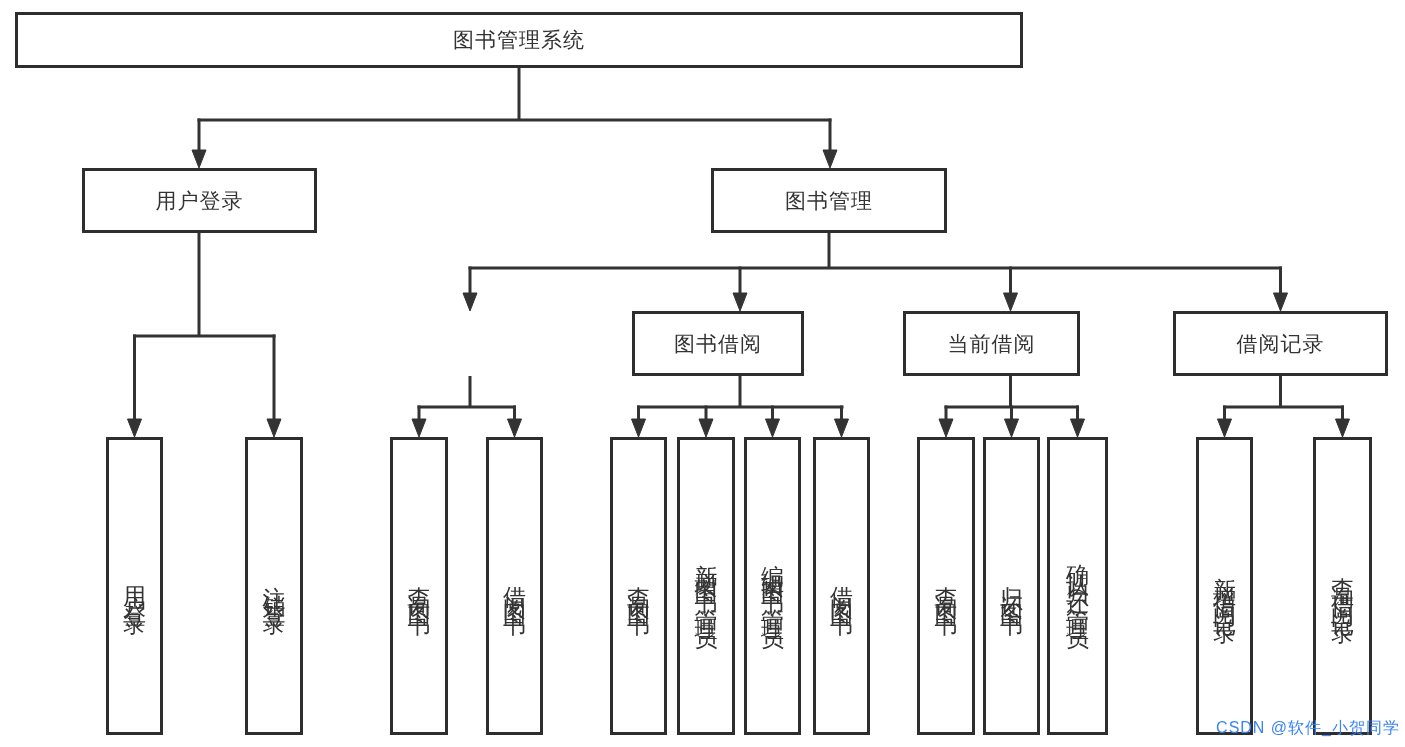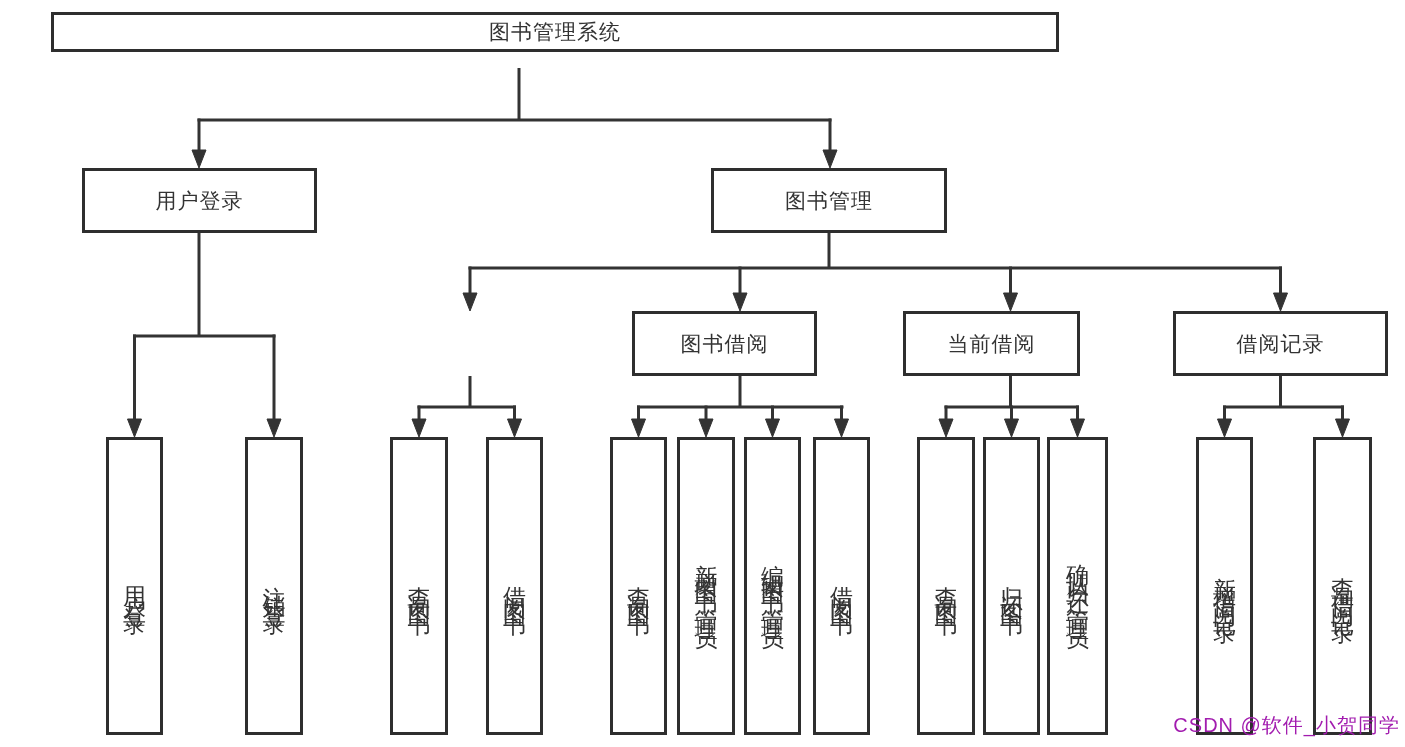--- a/index.html
+++ b/index.html
@@ -35,22 +35,22 @@
     writing-mode:vertical-rl;
     text-orientation:mixed;
     font-size:23px;
     letter-spacing:9px;
     line-height:1;
     white-space:nowrap;
   }
   .watermark {
     position:absolute;
     right:5px; bottom:8px;
-    font-size:20px;
-    color:#a21caf;
+    font-size:16px;
+    color:#3b82f6;
     letter-spacing:1px;
     white-space:nowrap;
   }
 </style>
 </head>
 <body>
 
 <div class="canvas">
 
   <svg class="connectors" viewBox="0 0 1405 747">
@@ -122,32 +122,32 @@
     <g>
       <line x1="1280.5" y1="376" x2="1280.5" y2="407"></line>
       <line x1="1223" y1="407" x2="1344" y2="407"></line>
       <line x1="1224.5" y1="405.5" x2="1224.5" y2="421"></line>
       <polygon points="1224.5,437 1217.5,419 1231.5,419"></polygon>
       <line x1="1342.5" y1="405.5" x2="1342.5" y2="421"></line>
       <polygon points="1342.5,437 1335.5,419 1349.5,419"></polygon>
     </g>
   </svg>
 
-  <div class="box" style="left:15px; top:12px; width:1008px; height:40px;margin-left:36px;">
+  <div class="box" style="left:15px; top:12px; width:1008px; height:56px;">
     <span class="hlabel">图书管理系统</span>
   </div>
 
   <div class="box" style="left:82px; top:168px; width:235px; height:65px;">
     <span class="hlabel">用户登录</span>
   </div>
   <div class="box" style="left:711px; top:168px; width:236px; height:65px;font-family:Liberation Serif, serif;">
     <span class="hlabel">图书管理</span>
   </div>
 
-  <div class="box" style="left:632px; top:311px; width:185px; height:65px;font-family:Liberation Mono, monospace;">
+  <div class="box" style="left:632px; top:311px; width:172px; height:65px;font-family:Liberation Mono, monospace;">
     <span class="hlabel">图书借阅</span>
   </div>
   <div class="box" style="left:903px; top:311px; width:177px; height:65px;">
     <span class="hlabel">当前借阅</span>
   </div>
   <div class="box" style="left:1173px; top:311px; width:215px; height:65px;">
     <span class="hlabel">借阅记录</span>
   </div>
 
   <div class="box" style="left:106px; top:437px; width:57px; height:298px;">

